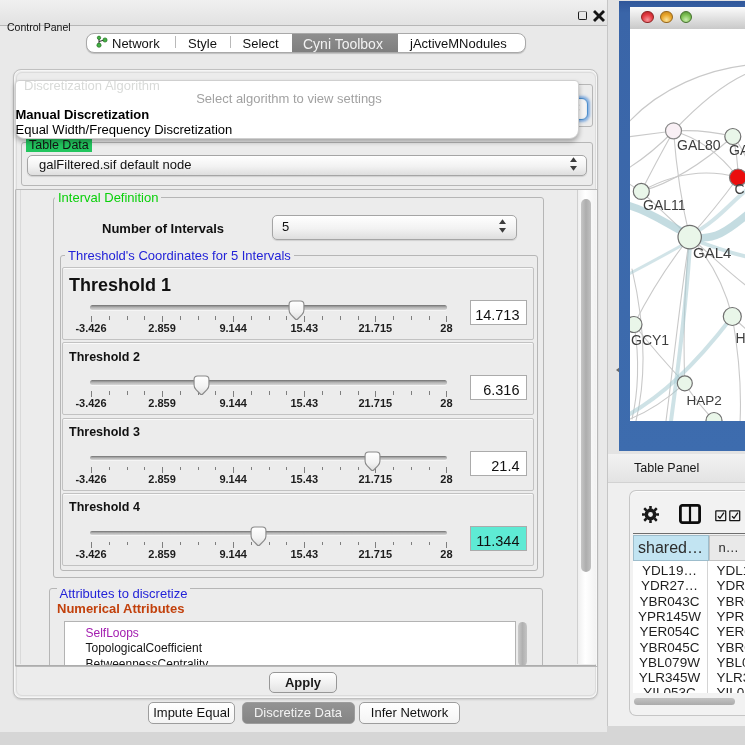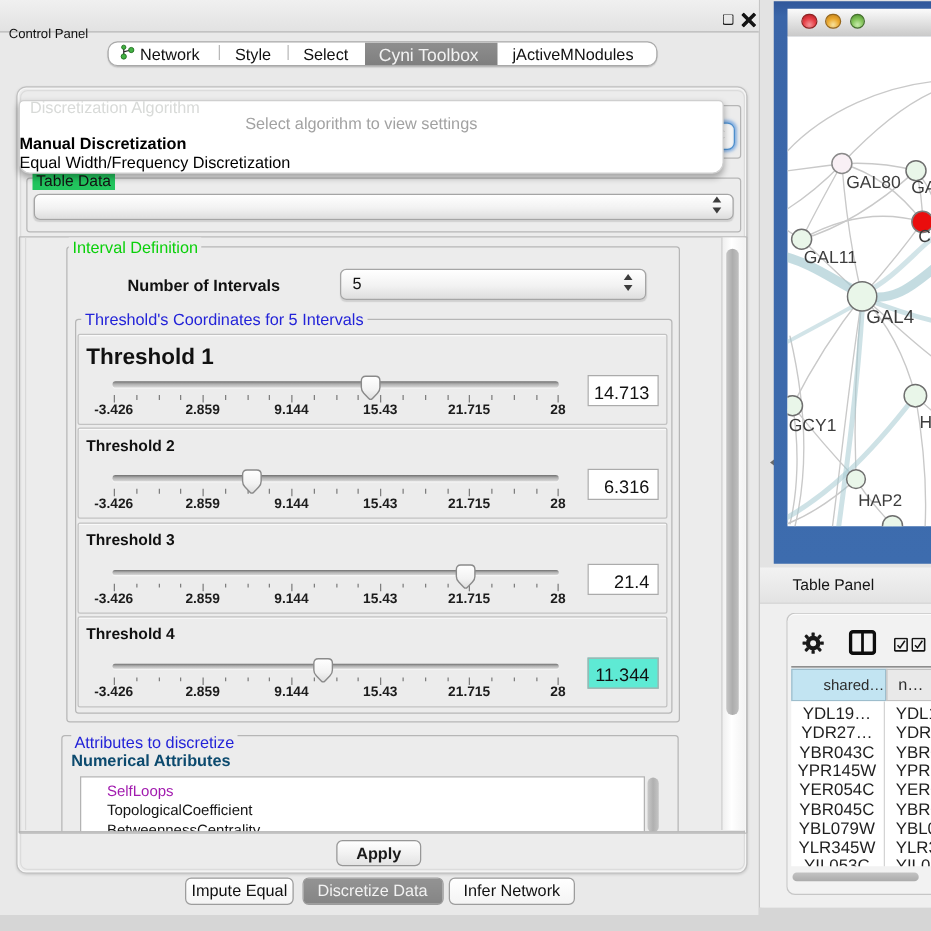--- a/index.html
+++ b/index.html
@@ -32,20 +32,21 @@
 <div style="left:15.5px;top:71.5px;width:578px;height:622px;border:1px solid #dcdcdc;border-radius:6px;"></div>
 <div style="left:21px;top:84px;width:570px;height:41px;border:1px solid #b6b6b6;border-radius:3px;"></div>
 <div style="left:560px;top:97.5px;width:26px;height:20.5px;background:#f4f4f4;border:1.6px solid #4d8ecb;border-radius:6px;box-shadow:0 0 2.5px 1.5px rgba(90,150,220,0.7), inset 0 0 1.5px rgba(120,170,230,0.45);"></div>
 <svg style="position:absolute;left:572px;top:100px;" width="9" height="15" viewBox="0 0 9 15">
     <path d="M4.5,1 L7.8,5.4 L1.2,5.4 Z" fill="#b9b9b9"></path>
     <path d="M4.5,14 L7.8,9.6 L1.2,9.6 Z" fill="#b9b9b9"></path>
   </svg>
 <div style="left:26px;top:137.5px;font-size:12.5px;color:#131313;background:#22c55e;padding:0 3px;z-index:3;">Table Data</div>
 <div style="left:21px;top:142px;width:570px;height:42px;border:1px solid #b6b6b6;border-radius:3px;"></div>
 <div style="position:absolute;left:27px;top:154.5px;width:557.5px;height:19.5px;background:linear-gradient(#ffffff,#f2f2f2 55%,#dedede);border:1px solid #a5a5a5;border-radius:5px;box-shadow:0 1px 1px rgba(0,0,0,0.12);">
+    <div style="position:absolute;left:11px;top:0;line-height:18.5px;font-size:13px;color:#111;white-space:nowrap;">galFiltered.sif default node</div>
     <svg style="position:absolute;right:8px;top:0.75px;" width="9" height="16" viewBox="0 0 9 16">
       <path d="M4.5,1.2 L8,6 L1,6 Z" fill="#3c3c3c"></path>
       <path d="M4.5,14.8 L8,10 L1,10 Z" fill="#3c3c3c"></path>
     </svg>
   </div>
 <div style="left:14.5px;top:80px;width:562px;height:57px;background:#fff;border:1px solid #cfcfcf;border-radius:4px 4px 9px 9px;box-shadow:0 3px 5px rgba(0,0,0,0.3);z-index:5;"></div>
 <div style="left:24px;top:78px;font-size:13px;color:#d8dad8;z-index:6;">Discretization Algorithm</div>
 <div style="left:8px;top:90.5px;width:562px;text-align:center;font-size:13px;color:#a2a2a2;z-index:6;">Select algorithm to view settings</div>
 <div style="left:15.5px;top:106.5px;font-size:13px;font-weight:bold;color:#000;z-index:6;">Manual Discretization</div>
 <div style="left:15.5px;top:122px;font-size:13px;color:#000;z-index:6;">Equal Width/Frequency Discretization</div>
@@ -225,21 +226,21 @@
         <stop offset="0.6" stop-color="#f2f2f2"></stop>
         <stop offset="1" stop-color="#dedede"></stop>
       </linearGradient>
     </defs>
     <path d="M1,4.5 Q1,1 4.5,1 L12,1 Q15.5,1 15.5,4.5 L15.5,9.8 Q15.5,12.3 13.6,14.3 L9.7,18.3 Q8.25,19.8 6.8,18.3 L2.9,14.3 Q1,12.3 1,9.8 Z" fill="url(#th4)" stroke="#8a8a8a" stroke-width="1.1"></path>
   </svg>
 <div style="position:absolute;left:469.5px;top:525.5px;width:57px;height:25px;background:#5eead4;border:1px solid #ababab;font-size:14.5px;color:#111;text-align:right;line-height:29px;padding-right:6px;box-sizing:border-box;">11.344</div>
 <div style="left:14.5px;top:582px;width:562px;height:82.5px;overflow:hidden;">
     <div style="left:34.5px;top:6px;width:492px;height:120px;border:1px solid #b6b6b6;border-radius:3px;"></div>
     <div style="left:42px;top:3.5px;font-size:13px;color:#2323d8;background:#ececec;padding:0 3px;">Attributes to discretize</div>
-    <div style="left:42.5px;top:19px;font-size:13px;font-weight:bold;color:#0c4a6e;">Numerical Attributes</div>
+    <div style="left:42.5px;top:19px;font-size:13px;font-weight:bold;color:#c2410c;">Numerical Attributes</div>
     <div style="left:49.5px;top:38.5px;width:450px;height:60px;background:#fff;border:1px solid #b3b3b3;"></div>
     <div style="left:71px;top:43.5px;font-size:12px;color:#a21caf;">SelfLoops</div>
     <div style="left:71px;top:59px;font-size:12px;color:#141414;">TopologicalCoefficient</div>
     <div style="left:71px;top:74.5px;font-size:12px;color:#141414;">BetweennessCentrality</div>
     <div style="left:503px;top:40px;width:9px;height:44px;background:linear-gradient(90deg,#c9c9c9,#b0b0b0 50%,#c4c4c4);border-radius:4.5px;"></div>
   </div>
 <div style="left:14.5px;top:664.5px;width:581px;height:1px;background:#adadad;"></div>
 <div style="left:269px;top:671.5px;width:66px;height:19px;background:linear-gradient(#ffffff,#f2f2f2 50%,#e3e3e3);border:1px solid #979797;border-radius:5px;text-align:center;font-size:13px;font-weight:600;color:#1a1a1a;line-height:19px;">Apply</div>
 <div style="left:148px;top:701.5px;width:85px;height:20.5px;border:1px solid #9d9d9d;border-radius:5px;text-align:center;font-size:13px;line-height:20.5px;background:linear-gradient(#ffffff,#f4f4f4);color:#111;">Impute Equal</div>
 <div style="left:241.5px;top:701.5px;width:111px;height:20.5px;border:1px solid #9d9d9d;border-radius:5px;text-align:center;font-size:13px;line-height:20.5px;background:linear-gradient(#939393,#858585);color:#f2f2f2;">Discretize Data</div>
@@ -331,21 +332,21 @@
   </svg>
 <svg style="position:absolute;left:715.2px;top:509.5px;" width="12" height="12" viewBox="0 0 12 12">
     <rect x="0.8" y="0.8" width="9.9" height="9.9" rx="0.5" fill="none" stroke="#151515" stroke-width="1.25"></rect>
     <path d="M3,6.2 L5,8.3 L8.9,2.6" fill="none" stroke="#151515" stroke-width="1.25"></path>
   </svg>
 <svg style="position:absolute;left:729px;top:509.5px;" width="12" height="12" viewBox="0 0 12 12">
     <rect x="0.8" y="0.8" width="9.9" height="9.9" rx="0.5" fill="none" stroke="#151515" stroke-width="1.25"></rect>
     <path d="M3,6.2 L5,8.3 L8.9,2.6" fill="none" stroke="#151515" stroke-width="1.25"></path>
   </svg>
 <div style="left:632.5px;top:532.8px;width:112.5px;height:1.6px;background:#6e6e6e;"></div>
-<div style="left:632.5px;top:534.5px;width:74px;height:24px;background:#c2e4f2;border:1px solid #9dbdcc;text-align:right;font-size:12px;color:#2c2c2c;line-height:24px;">shared…</div>
+<div style="left:632.5px;top:534.5px;width:74px;height:24px;background:#c2e4f2;border:1px solid #9dbdcc;text-align:center;font-size:16px;color:#2c2c2c;line-height:24px;">shared…</div>
 <div style="left:708.5px;top:534.5px;width:37px;height:24px;background:#e9e9e9;border:1px solid #c2c2c2;border-right:none;font-size:13px;color:#2c2c2c;line-height:24px;padding-left:9px;">n…</div>
 <div style="left:632.5px;top:560.5px;width:112.5px;height:132.5px;background:#fff;overflow:hidden;">
     <div style="left:74.5px;top:0;width:1px;height:136px;background:#d4d4d4;"></div>
     <div style="left:0;top:2.50px;width:74px;text-align:center;font-size:13.5px;color:#1f1f1f;">YDL19…</div>
     <div style="left:84px;top:2.50px;font-size:13.5px;color:#1f1f1f;">YDL19</div>
     <div style="left:0;top:17.80px;width:74px;text-align:center;font-size:13.5px;color:#1f1f1f;">YDR27…</div>
     <div style="left:84px;top:17.80px;font-size:13.5px;color:#1f1f1f;">YDR27</div>
     <div style="left:0;top:33.10px;width:74px;text-align:center;font-size:13.5px;color:#1f1f1f;">YBR043C</div>
     <div style="left:84px;top:33.10px;font-size:13.5px;color:#1f1f1f;">YBR04</div>
     <div style="left:0;top:48.40px;width:74px;text-align:center;font-size:13.5px;color:#1f1f1f;">YPR145W</div>

